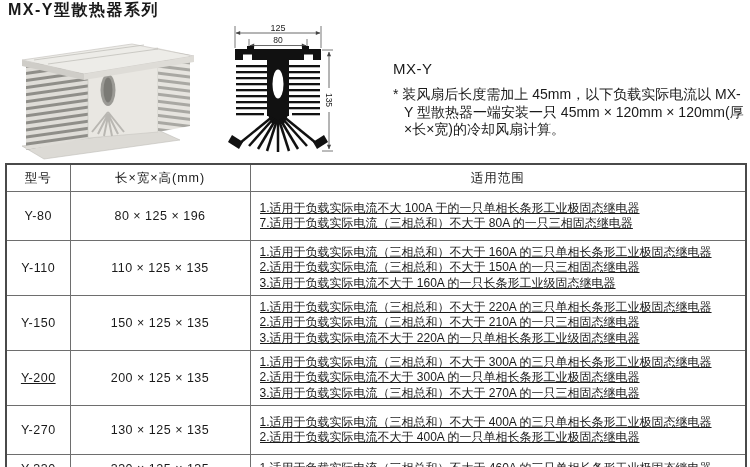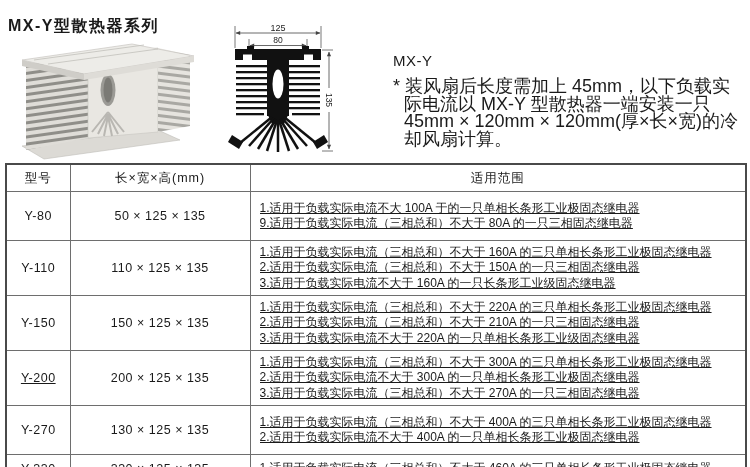--- a/index.html
+++ b/index.html
@@ -1,26 +1,26 @@
 <!DOCTYPE html>
 <html><head>
 <meta charset="utf-8">
 <style>
   html,body{margin:0;padding:0;background:#fff;}
   body{width:750px;height:467px;font-family:"Liberation Sans",sans-serif;color:#1a1a1a;}
   .page{position:relative;width:750px;height:467px;overflow:hidden;background:#fff;}
 
-  .title{position:absolute;left:8px;top:16px;font-size:16px;font-weight:bold;letter-spacing:1.5px;}
+  .title{position:absolute;left:8px;top:0;font-size:16px;font-weight:bold;letter-spacing:1.5px;}
 
   .photo{position:absolute;left:8px;top:28px;width:200px;height:132px;}
   .diagram{position:absolute;left:222px;top:21px;width:120px;height:140px;}
 
-  .note{position:absolute;left:393px;top:52px;width:354px;}
+  .note{position:absolute;left:393px;top:60px;width:354px;}
   .note-heading{font-size:15px;letter-spacing:.5px;margin:0 0 9px 0;}
-  .note-text{font-size:18px;line-height:17.5px;margin:0;padding-left:11px;text-indent:-11px;}
+  .note-text{font-size:14px;line-height:17.5px;margin:0;padding-left:11px;text-indent:-11px;}
 
   table.spec{position:absolute;left:5px;top:163px;width:742px;border-collapse:collapse;table-layout:fixed;
              border:2px solid #4a4a4a;}
   .spec th,.spec td{border:1px solid #6e6e6e;font-weight:normal;}
   .spec thead th{height:24px;font-size:12.5px;letter-spacing:1px;}
   td.model,td.size{text-align:center;font-size:12.5px;letter-spacing:.5px;white-space:nowrap;}
   td.scope{padding:2px 4px 2px 9px;vertical-align:middle;text-decoration:underline;}
   td.scope div{font-size:12px;line-height:15.5px;white-space:nowrap;overflow:hidden;}
 
   svg text{font-family:"Liberation Sans",sans-serif;}
@@ -152,24 +152,24 @@
     <thead>
       <tr>
         <th>型号</th>
         <th>长×宽×高(mm)</th>
         <th>适用范围</th>
       </tr>
     </thead>
     <tbody>
         <tr>
           <td class="model" style="height: 46px; margin-left: 40px;">Y-80</td>
-          <td class="size">50 × 125 × 135</td>
+          <td class="size">80 × 125 × 196</td>
           <td class="scope">
             <div>1.适用于负载实际电流不大 100A 于的一只单相长条形工业极固态继电器</div>
-            <div>9.适用于负载实际电流（三相总和）不大于 80A 的一只三相固态继电器</div>
+            <div>7.适用于负载实际电流（三相总和）不大于 80A 的一只三相固态继电器</div>
           </td>
         </tr>
         <tr>
           <td class="model" style="height: 52px;">Y-110</td>
           <td class="size">110 × 125 × 135</td>
           <td class="scope">
             <div>1.适用于负载实际电流（三相总和）不大于 160A 的三只单相长条形工业极固态继电器</div>
             <div>2.适用于负载实际电流（三相总和）不大于 150A 的一只三相固态继电器</div>
             <div>3.适用于负载实际电流不大于 160A 的一只长条形工业级固态继电器</div>
           </td>

